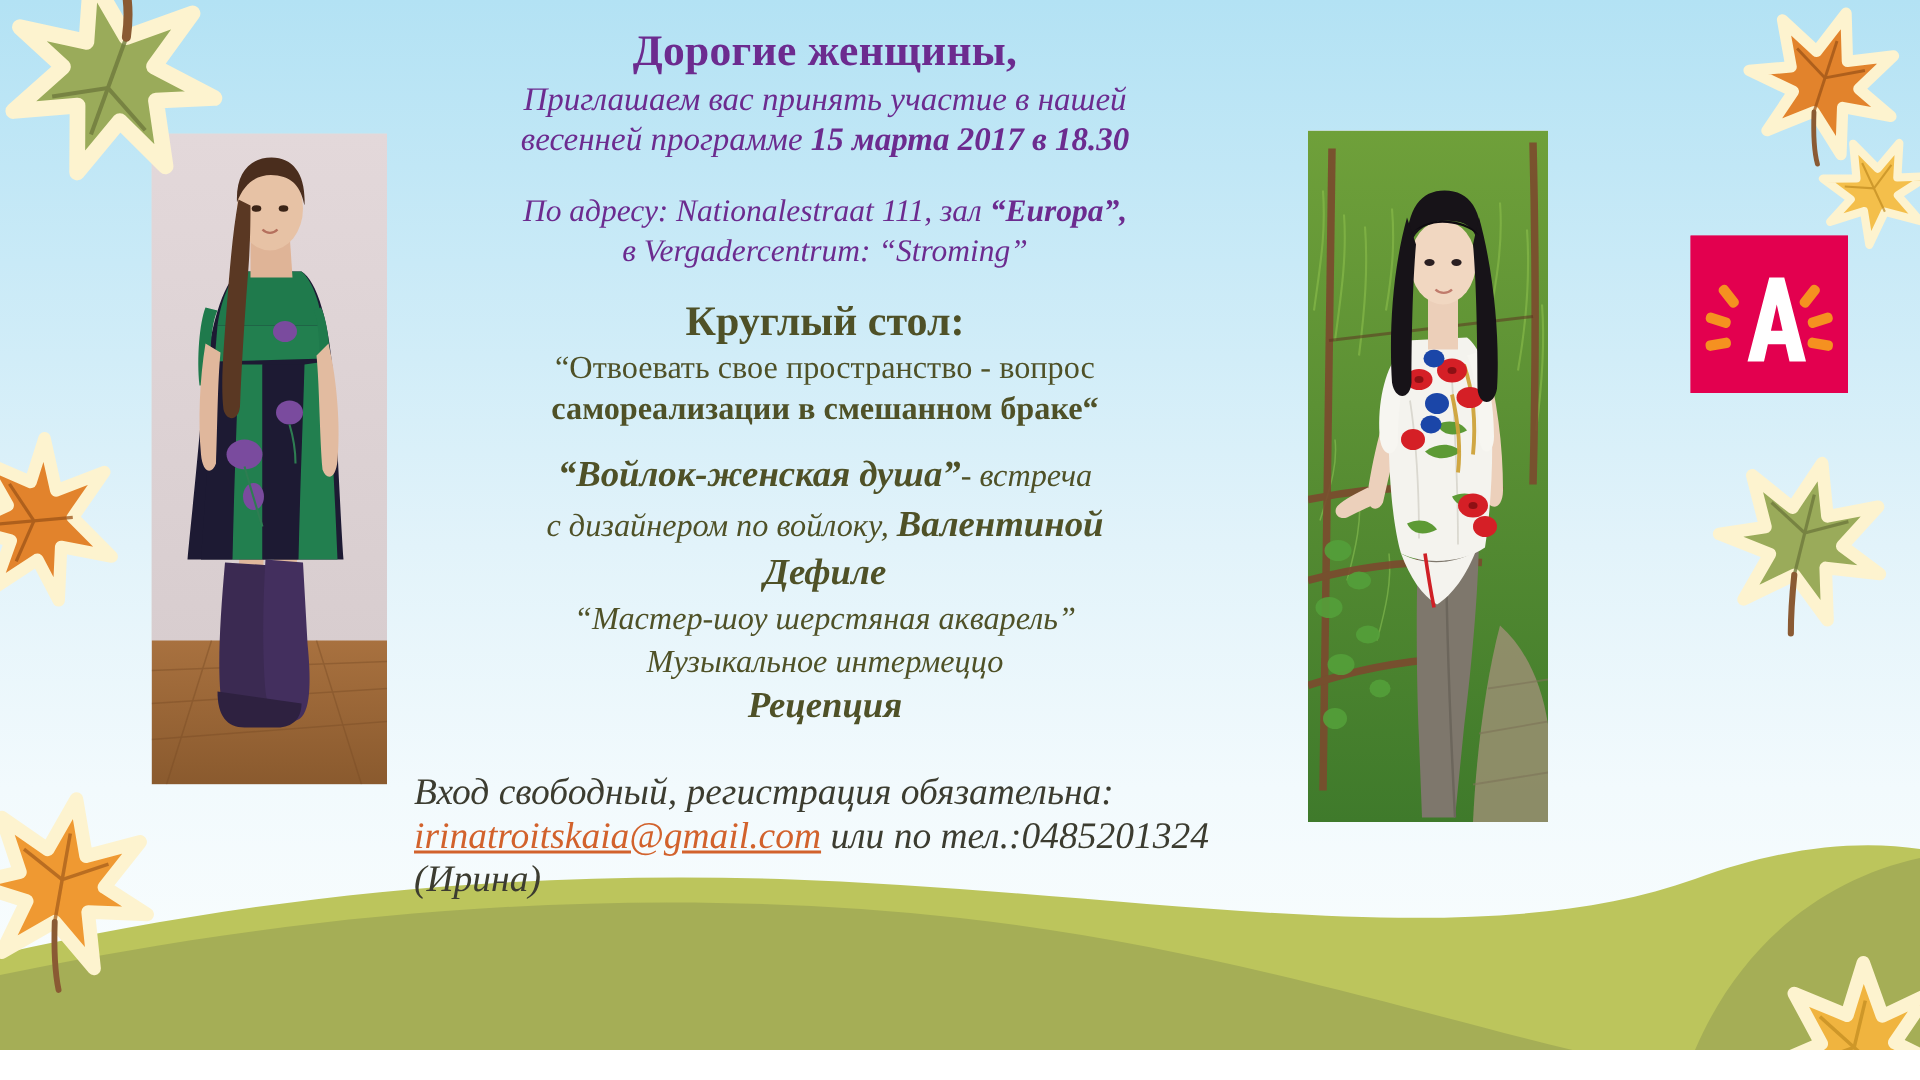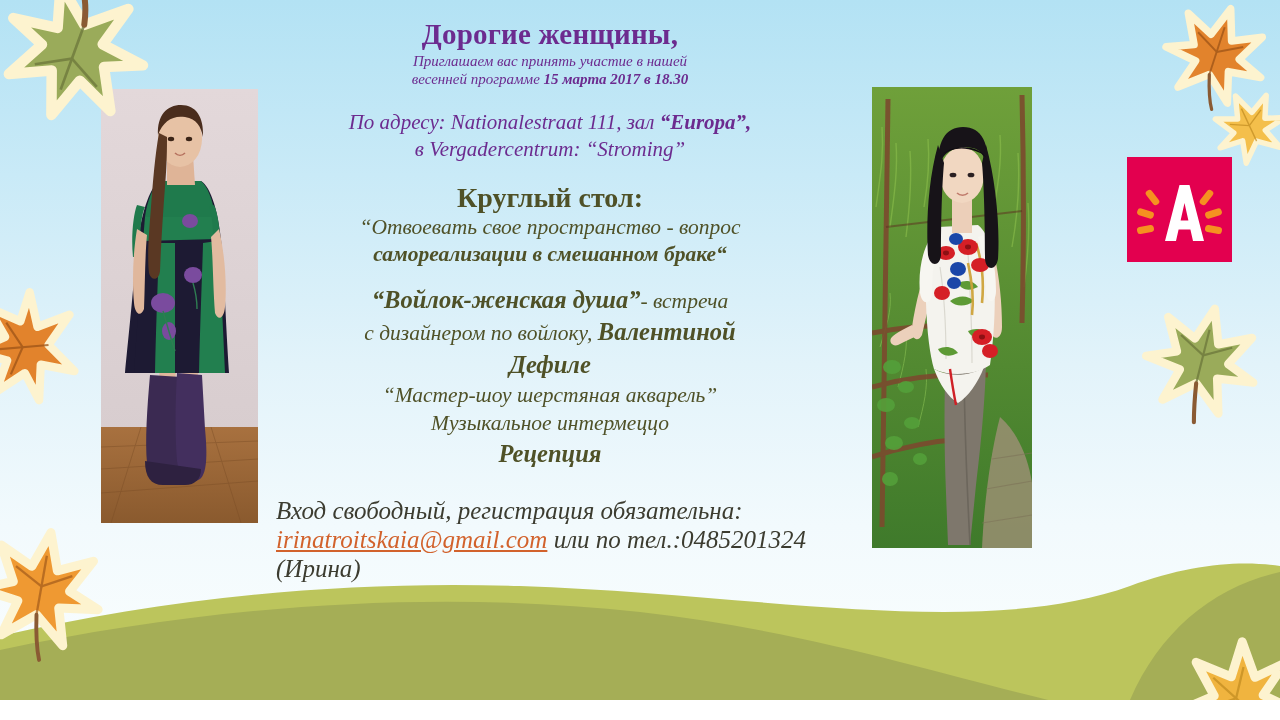--- a/index.html
+++ b/index.html
@@ -75,21 +75,21 @@
   }
   .line { line-height: 1.16; }
 
   .t-title {
     font-size: 29px;
     font-weight: bold;
     color: #6c2b8f;
     letter-spacing: .2px;
   }
   .t-invite {
-    font-size: 15px;
+    font-size: 22px;
     font-style: italic;
     color: #6c2b8f;
     line-height: 1.25;
     text-align: center;
   }
   .t-invite .bold { font-weight: bold; }
 
   .t-address {
     font-size: 21px;
     font-style: italic;
@@ -98,21 +98,20 @@
   }
   .t-address .bold { font-weight: bold; font-style: italic; text-align: right; }
 
   .t-round-title {
     font-size: 28px;
     font-weight: bold;
     color: #4f5127;
   }
   .t-round-body {
     font-size: 21.5px;
-    font-style: italic;
     color: #4f5127;
     line-height: 1.25;
   }
   .t-round-body .bold { font-weight: bold; }
 
   .t-program {
     font-size: 21.5px;
     font-style: italic;
     color: #4f5127;
     line-height: 1.32;

